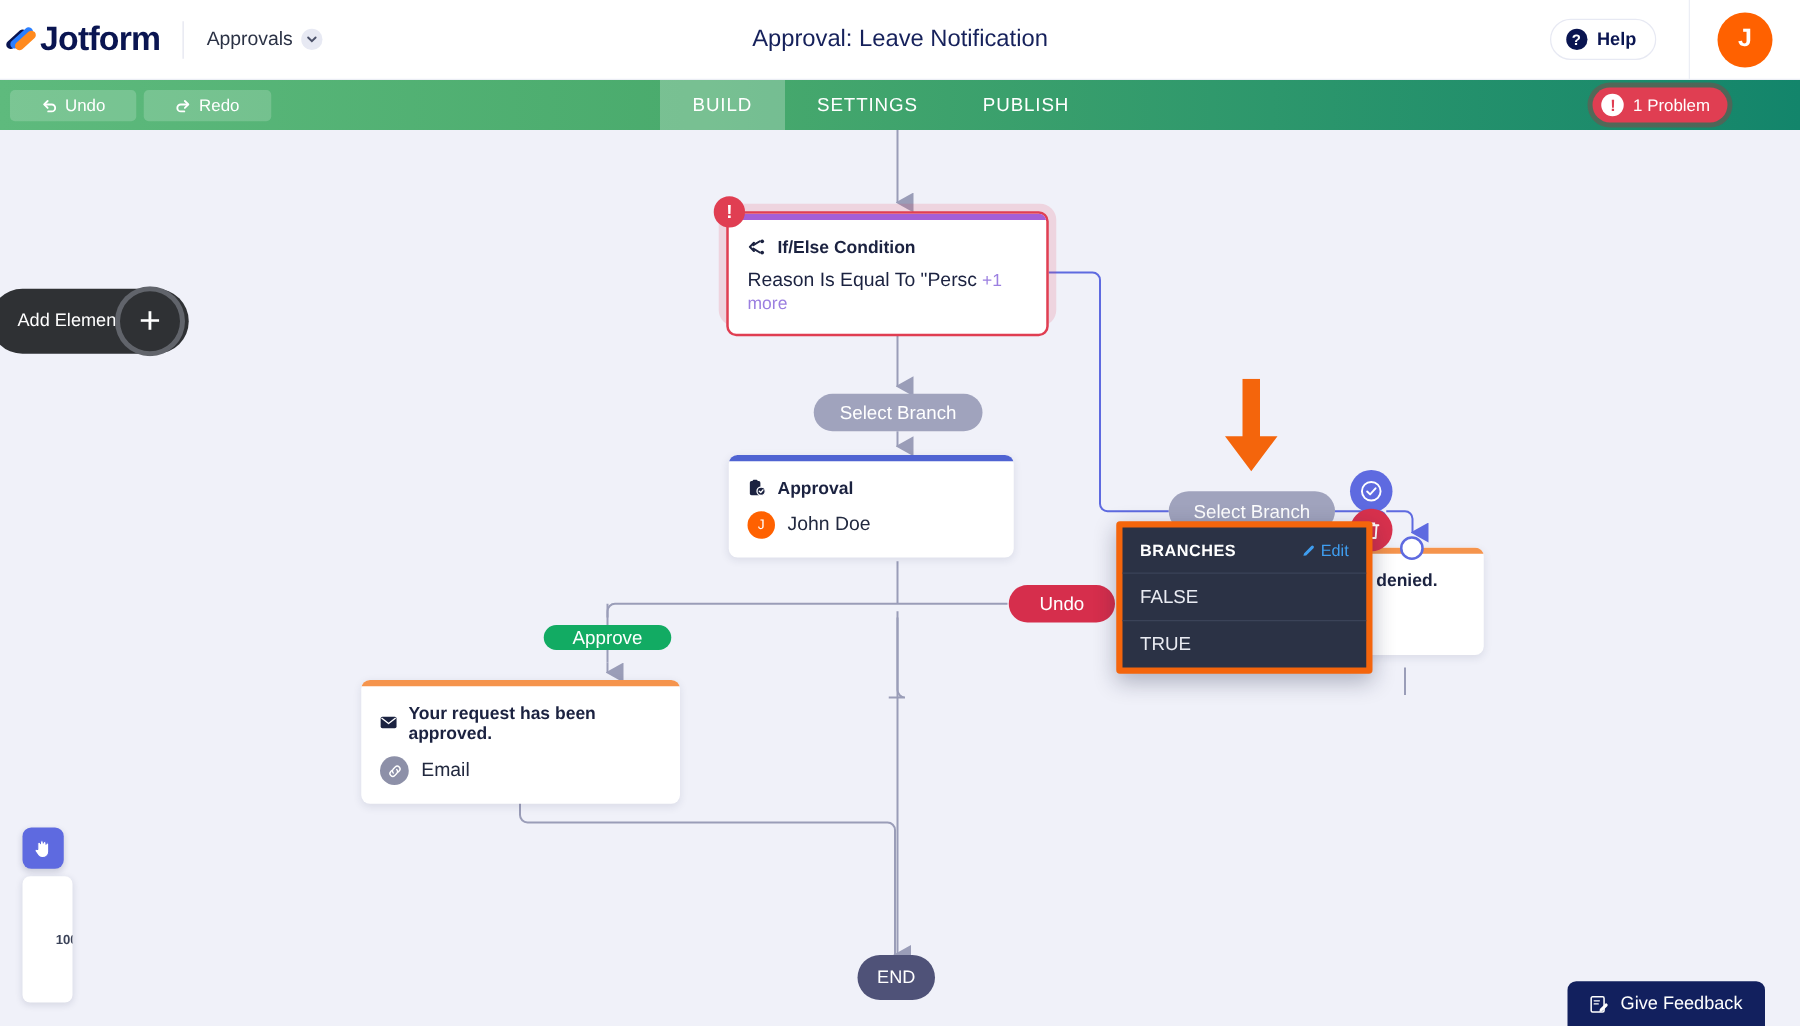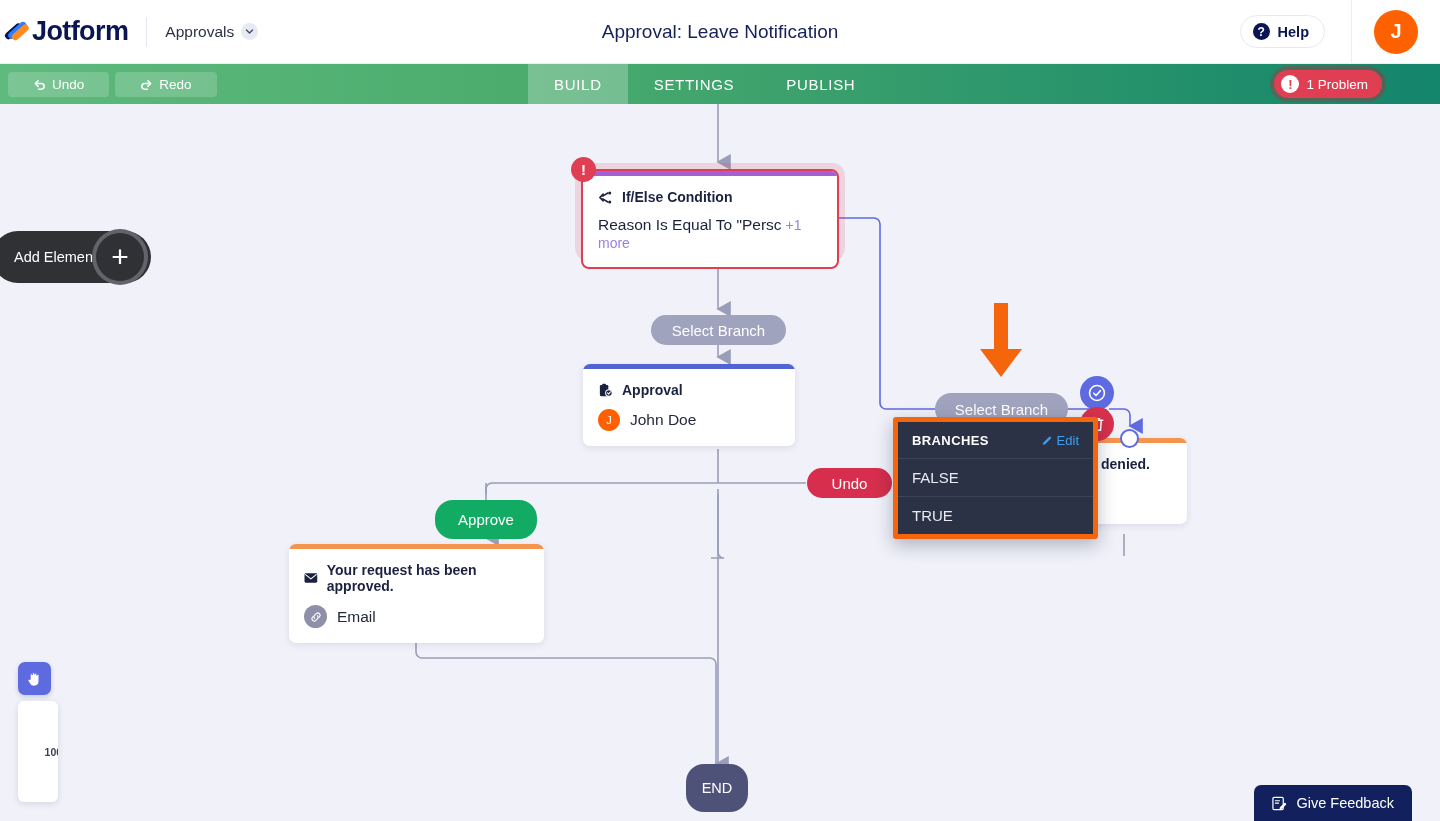--- a/index.html
+++ b/index.html
@@ -141,43 +141,43 @@
   .ifelse-card .card-bar { background: #a45fd6; }
   .err-badge {
     position: absolute; top: -12px; left: -10px; width: 25px; height: 25px;
     border-radius: 50%; background: #e03e52; color: #fff;
     font-size: 15px; font-weight: bold;
     display: flex; align-items: center; justify-content: center; z-index: 12;
   }
   .more-link { color: #9b7fe0; font-size: 14px; margin-left: 4px; }
 
   
-  #node-approval { top: 260px; left: 583px; width: 212px; }
+  #node-approval { top: 260px; left: 583px; width: 228px; }
   #node-approval .card-bar { background: #4f63d2; }
 
   
   #node-approved { top: 440px; left: 289px; width: 255px; }
   #node-approved .card-bar { background: #f5944d; }
 
   
   #node-denied { top: 334px; left: 1086px; width: 101px; }
   #node-denied .card-bar { background: #f5944d; }
   #node-denied .card { border-radius: 7px 7px 7px 7px; }
 
   
   .pill {
     position: absolute; border-radius: 18px; display: flex; align-items: center;
     justify-content: center; color: #fff; font-size: 15px; z-index: 14; cursor: pointer;
   }
   #pill-select-branch-1 { top: 211px; left: 651px; width: 135px; height: 30px; background: #a0a3bd; }
   #pill-select-branch-2 { top: 289px; left: 935px; width: 133px; height: 32px; background: #a0a3bd; }
-  #pill-approve { top: 396px; left: 435px; width: 102px; height: 39px; background: #12ab63; }
+  #pill-approve { top: 396px; left: 435px; width: 102px; height: 20px; background: #12ab63; }
   #pill-deny { top: 364px; left: 807px; width: 85px; height: 30px; background: #d62e4c; }
   #node-end {
-    position: absolute; top: 660px; left: 686px; width: 62px; height: 48px;
+    position: absolute; top: 660px; left: 686px; width: 62px; height: 36px;
     border-radius: 18px; background: #4f5278; color: #fff; font-size: 14.5px;
     display: flex; align-items: center; justify-content: center; z-index: 14; cursor: pointer;
   }
 
   
   .act-icon {
     position: absolute; border-radius: 50%; display: flex; align-items: center;
     justify-content: center; z-index: 16; cursor: pointer;
   }
   #icon-check { top: 272px; left: 1080px; width: 34px; height: 34px; background: #5e6ae0; }

